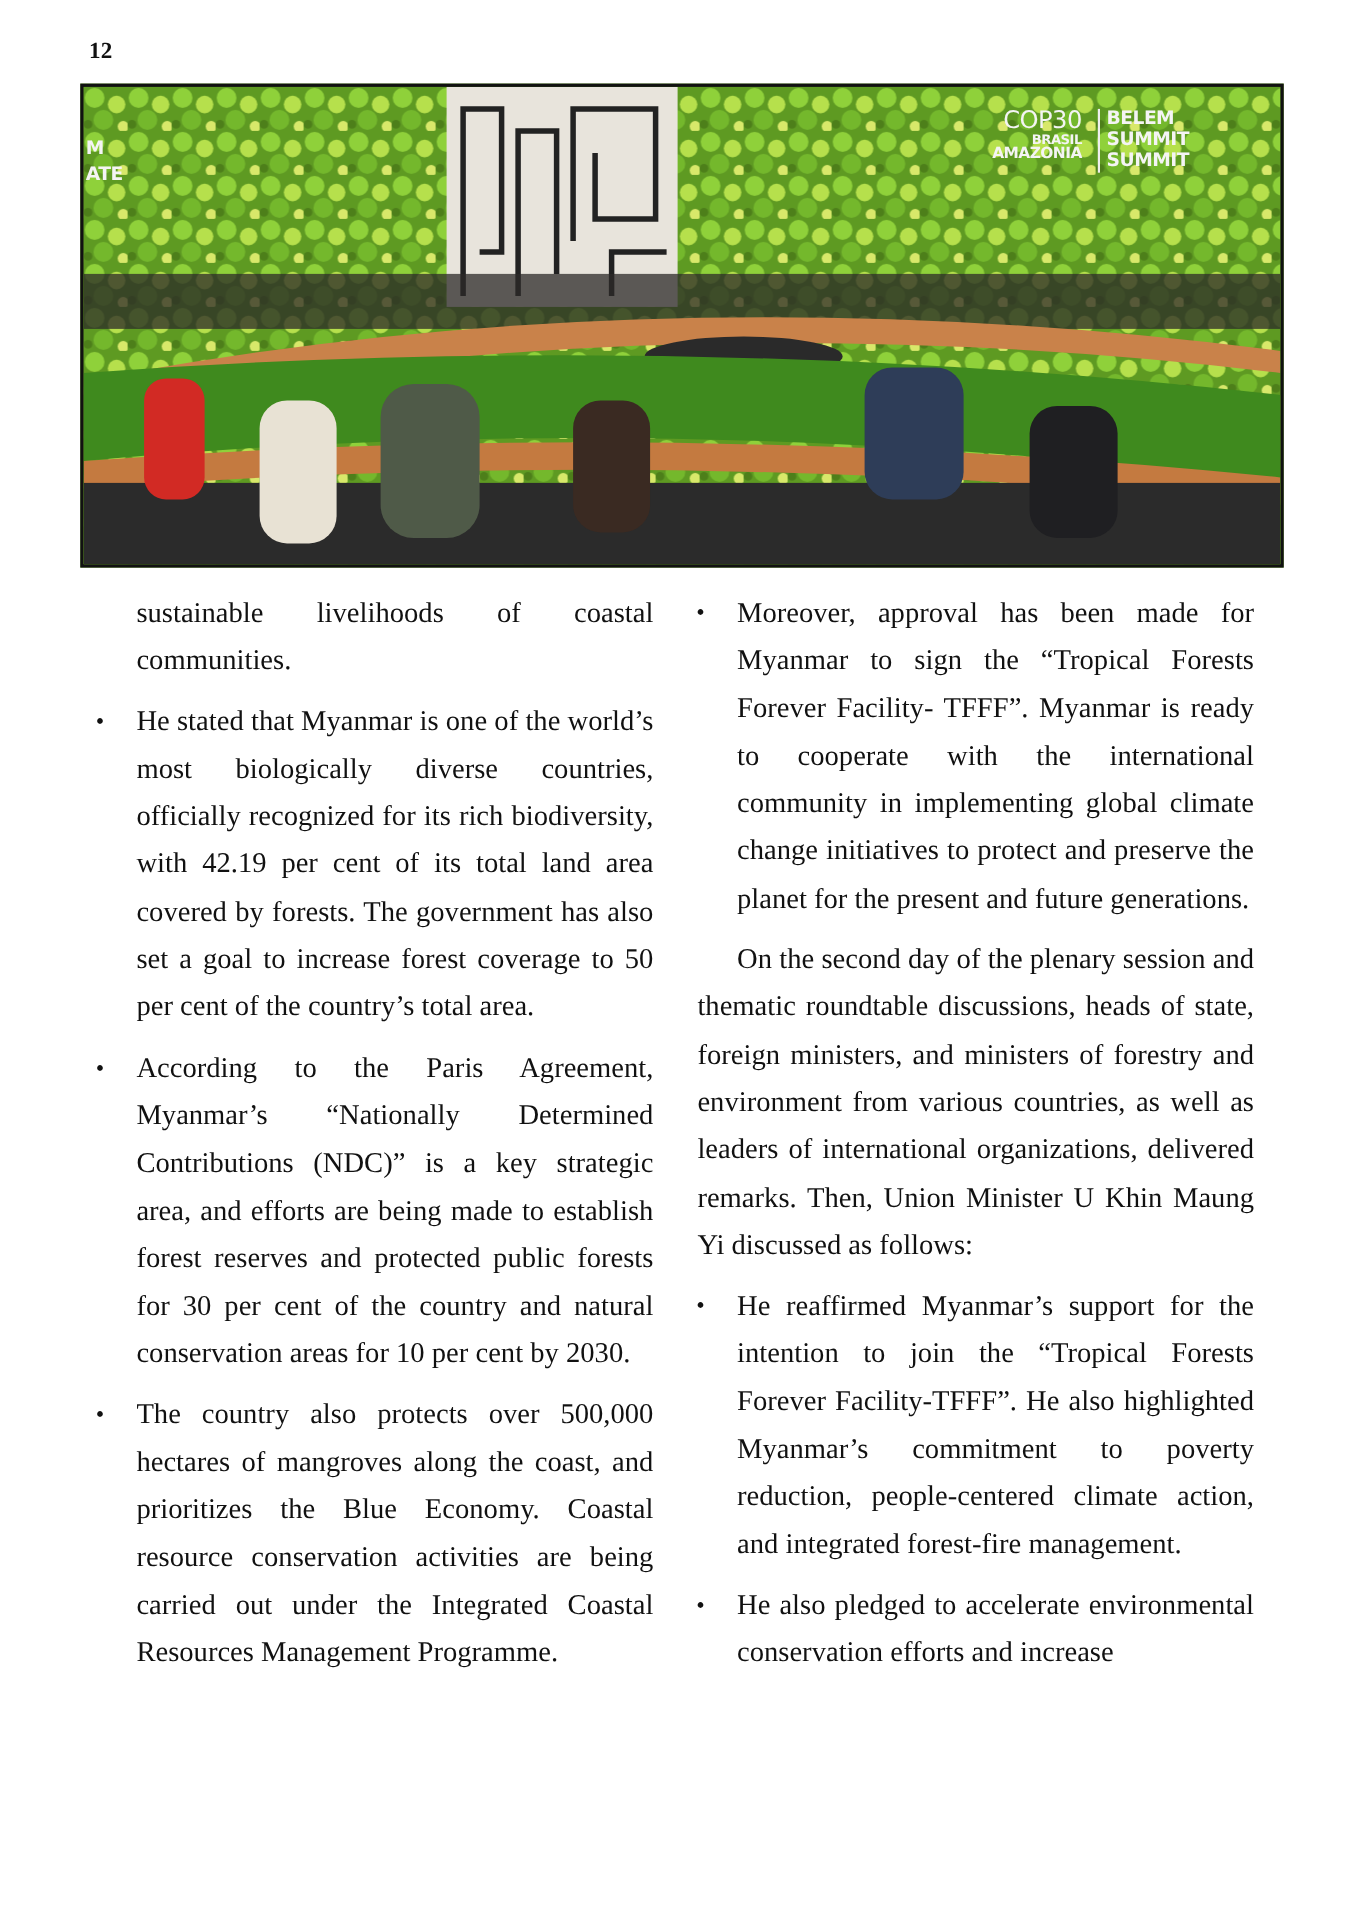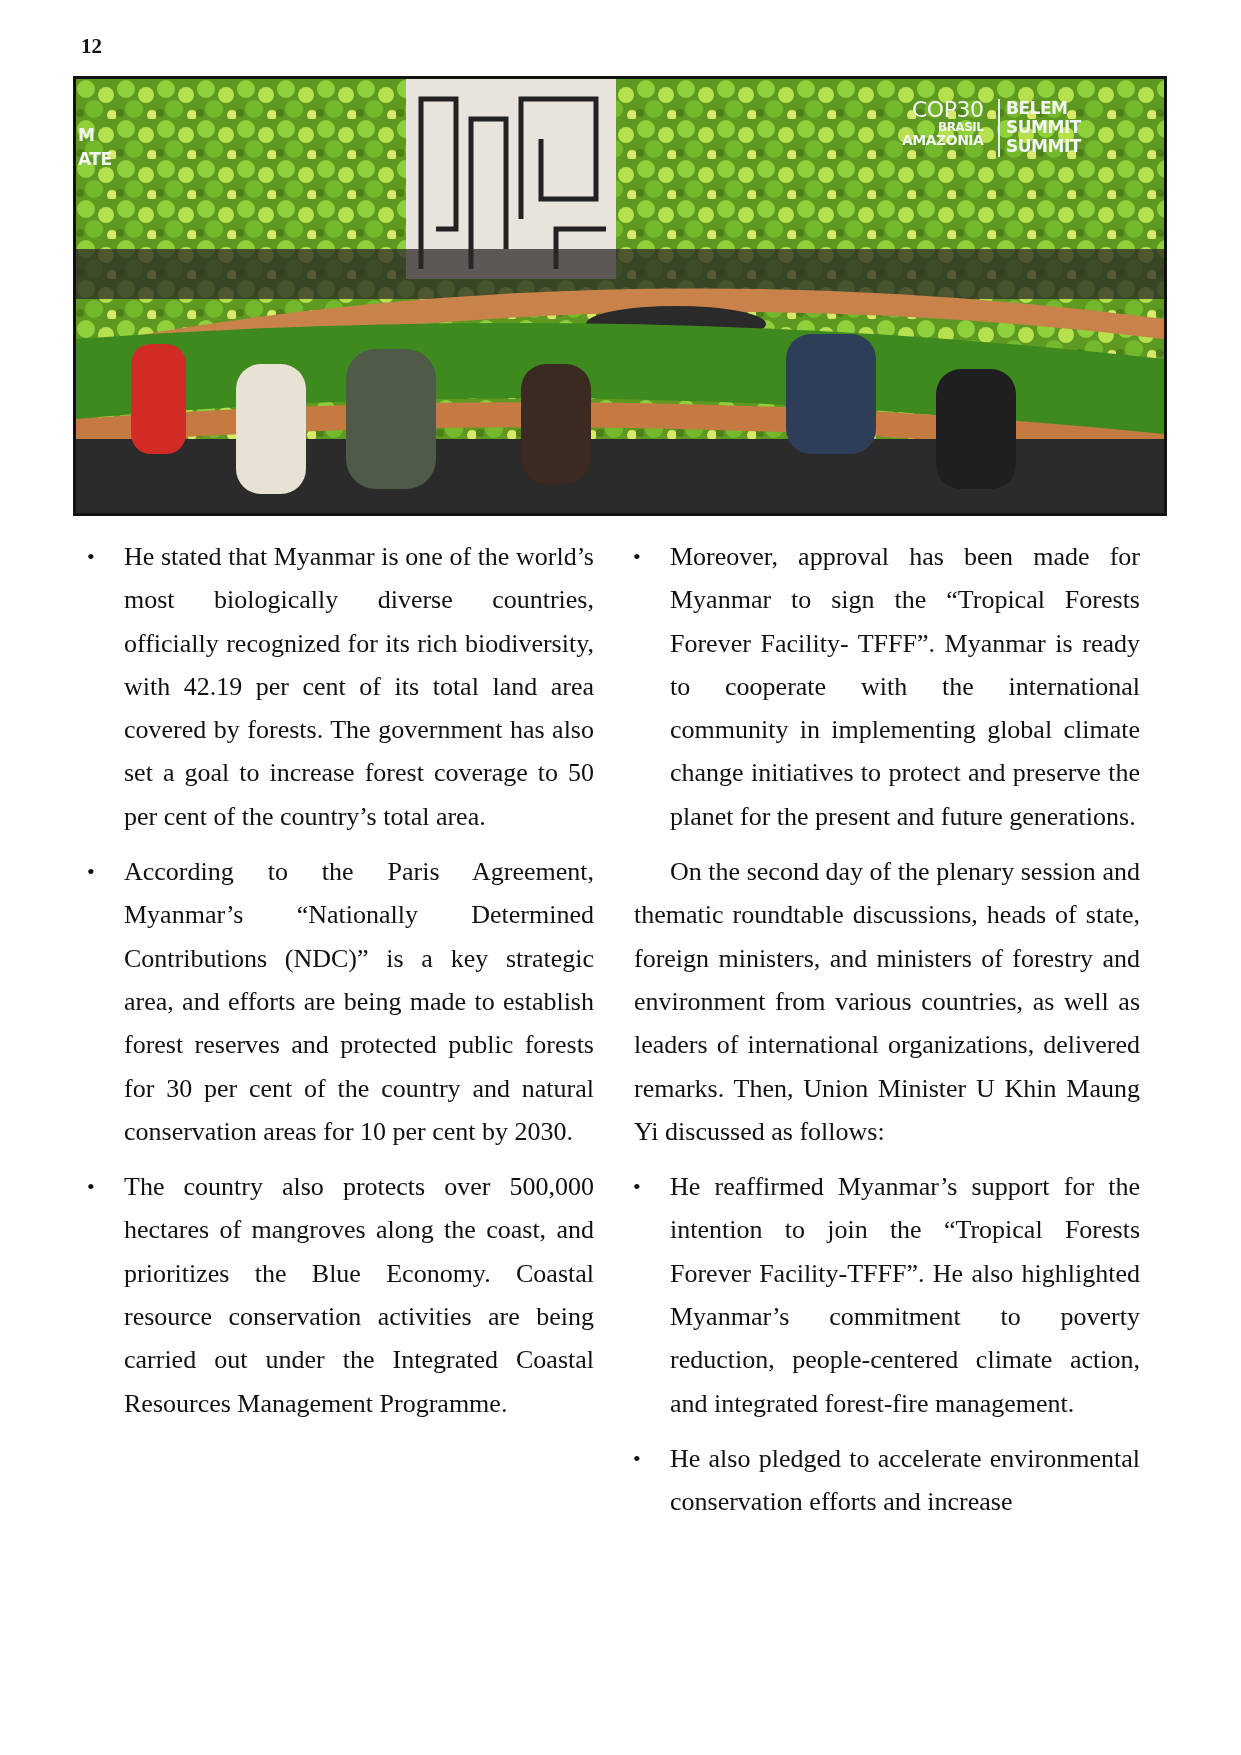--- a/index.html
+++ b/index.html
@@ -79,20 +79,21 @@
   </div>
   <div class="cop-divider"></div>
   <div class="photo-caption cop-right">
     <div>BELEM</div>
     <div>SUMMIT</div>
     <div>SUMMIT</div>
   </div>
 </div>
 
 <div class="col col-left">
+  <p class="para">sustainable livelihoods of coastal communities.</p>
   <div class="bullet">
     <span class="bullet-dot">•</span>
     <p>He stated that Myanmar is one of the world’s most biologically diverse countries, officially recognized for its rich biodiversity, with 42.19 per cent of its total land area covered by forests. The government has also set a goal to increase forest coverage to 50 per cent of the country’s total area.</p>
   </div>
   <div class="bullet">
     <span class="bullet-dot">•</span>
     <p>According to the Paris Agreement, Myanmar’s “Nationally Determined Contributions (NDC)” is a key strategic area, and efforts are being made to establish forest reserves and protected public forests for 30 per cent of the country and natural conservation areas for 10 per cent by 2030.</p>
   </div>
   <div class="bullet">
     <span class="bullet-dot">•</span>

